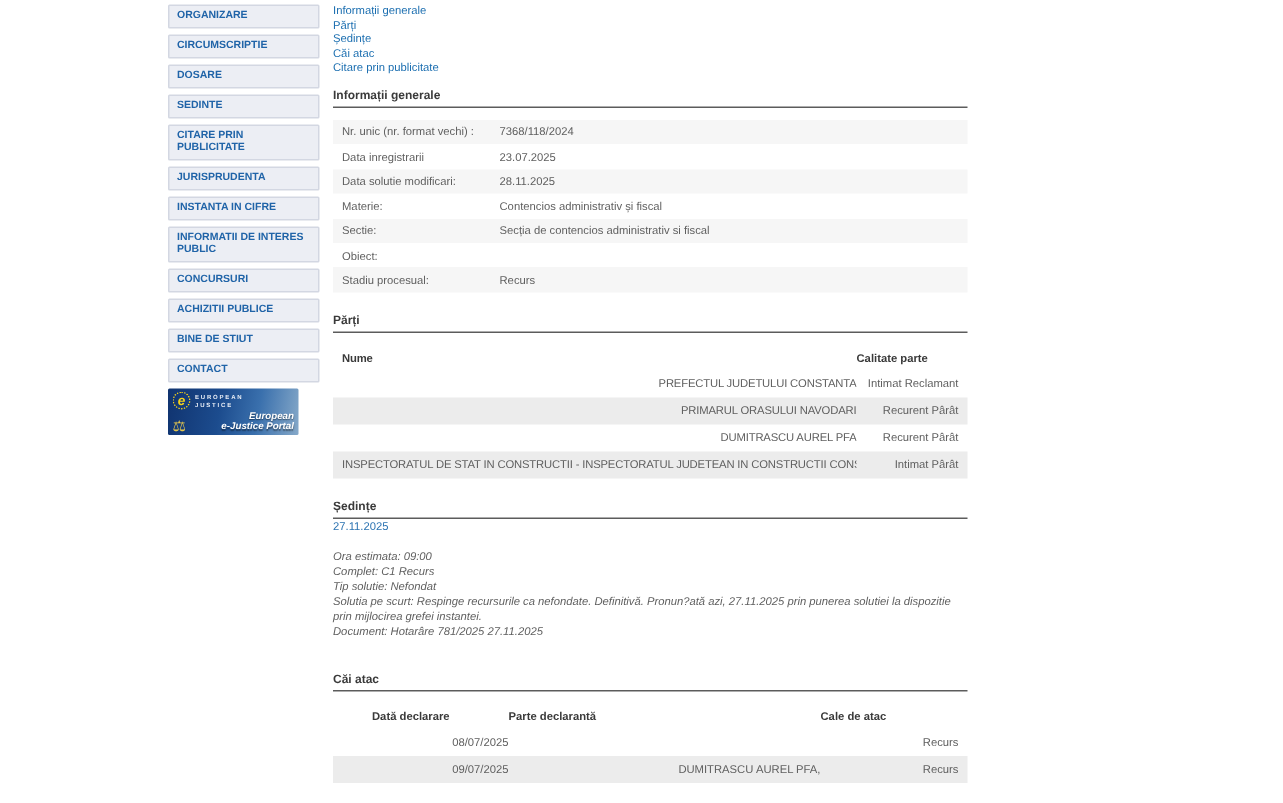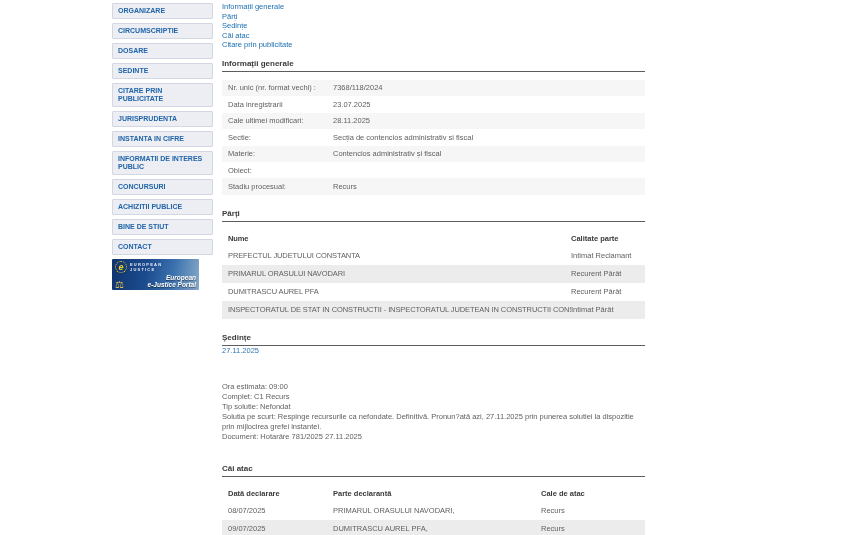--- a/index.html
+++ b/index.html
@@ -91,37 +91,37 @@
 
   
   .kvtable { margin-top: 8px; }
   .kvrow { display: flex; padding: 3.5px 6px; }
   .kvrow:nth-child(odd) { background: #f6f6f6; }
   .kvlabel { width: 105px; flex-shrink: 0; }
   .kvvalue { flex: 1; line-height: 9.5px; }
 
   
   .theadrow { display: flex; padding: 4px 6px; margin-top: 8px; font-weight: bold; color: #3a3a3a; }
-  .trow { display: flex; padding: 4.5px 6px; align-items: baseline; }
+  .trow { display: flex; padding: 4.5px 6px; align-items: baseline; text-align: right; }
   .trow:nth-of-type(odd) { background: #ececec; }
   .pname { flex: 1; white-space: nowrap; overflow: hidden; letter-spacing: -0.1px; }
   .pqual { width: 68px; flex-shrink: 0; white-space: nowrap; }
-  .adate { width: 105px; flex-shrink: 0; }
+  .adate { width: 91px; flex-shrink: 0; margin-left: 20px; }
   .aparty { width: 208px; flex-shrink: 0; }
   .atype { flex: 1; }
 
   
   .hearing-date {
     display: inline-block;
     color: #2d74b2;
     font-weight: normal;
     text-decoration: none;
     cursor: pointer;
   }
-  .hearing-details { margin-top: 27px; line-height: 10px; }
+  .hearing-details { margin-top: 11px; line-height: 10px; font-style: italic; }
   .appeals-block { margin-bottom: 12px; }
 </style>
 </head>
 <body>
 
 <div class="page">
 
   <aside class="sidebar">
     <a class="side-item">ORGANIZARE</a>
     <a class="side-item">CIRCUMSCRIPTIE</a>
@@ -165,30 +165,30 @@
       <div class="kvtable">
         <div class="kvrow">
           <div class="kvlabel">Nr. unic (nr. format vechi) :</div>
           <div class="kvvalue">7368/118/2024</div>
         </div>
         <div class="kvrow">
           <div class="kvlabel">Data inregistrarii</div>
           <div class="kvvalue">23.07.2025</div>
         </div>
         <div class="kvrow">
-          <div class="kvlabel">Cale ultimei modificari:</div>
+          <div class="kvlabel">Data solutie modificari:</div>
           <div class="kvvalue">28.11.2025</div>
+        </div>
+        <div class="kvrow">
+          <div class="kvlabel">Materie:</div>
+          <div class="kvvalue">Contencios administrativ și fiscal</div>
         </div>
         <div class="kvrow">
           <div class="kvlabel">Sectie:</div>
           <div class="kvvalue">Secția de contencios administrativ si fiscal</div>
-        </div>
-        <div class="kvrow">
-          <div class="kvlabel">Materie:</div>
-          <div class="kvvalue">Contencios administrativ și fiscal</div>
         </div>
         <div class="kvrow">
           <div class="kvlabel">Obiect:</div>
         </div>
         <div class="kvrow">
           <div class="kvlabel">Stadiu procesual:</div>
           <div class="kvvalue">Recurs</div>
         </div>
       </div>
     </section>
@@ -234,21 +234,20 @@
     <section class="appeals-block">
       <div class="section-title mt22">Căi atac</div>
       <div>
         <div class="theadrow">
           <div class="adate">Dată declarare</div>
           <div class="aparty">Parte declarantă</div>
           <div class="atype">Cale de atac</div>
         </div>
         <div class="trow">
           <div class="adate">08/07/2025</div>
-          <div class="aparty">PRIMARUL ORASULUI NAVODARI,</div>
           <div class="atype">Recurs</div>
         </div>
         <div class="trow">
           <div class="adate">09/07/2025</div>
           <div class="aparty">DUMITRASCU AUREL PFA,</div>
           <div class="atype">Recurs</div>
         </div>
       </div>
     </section>
 

